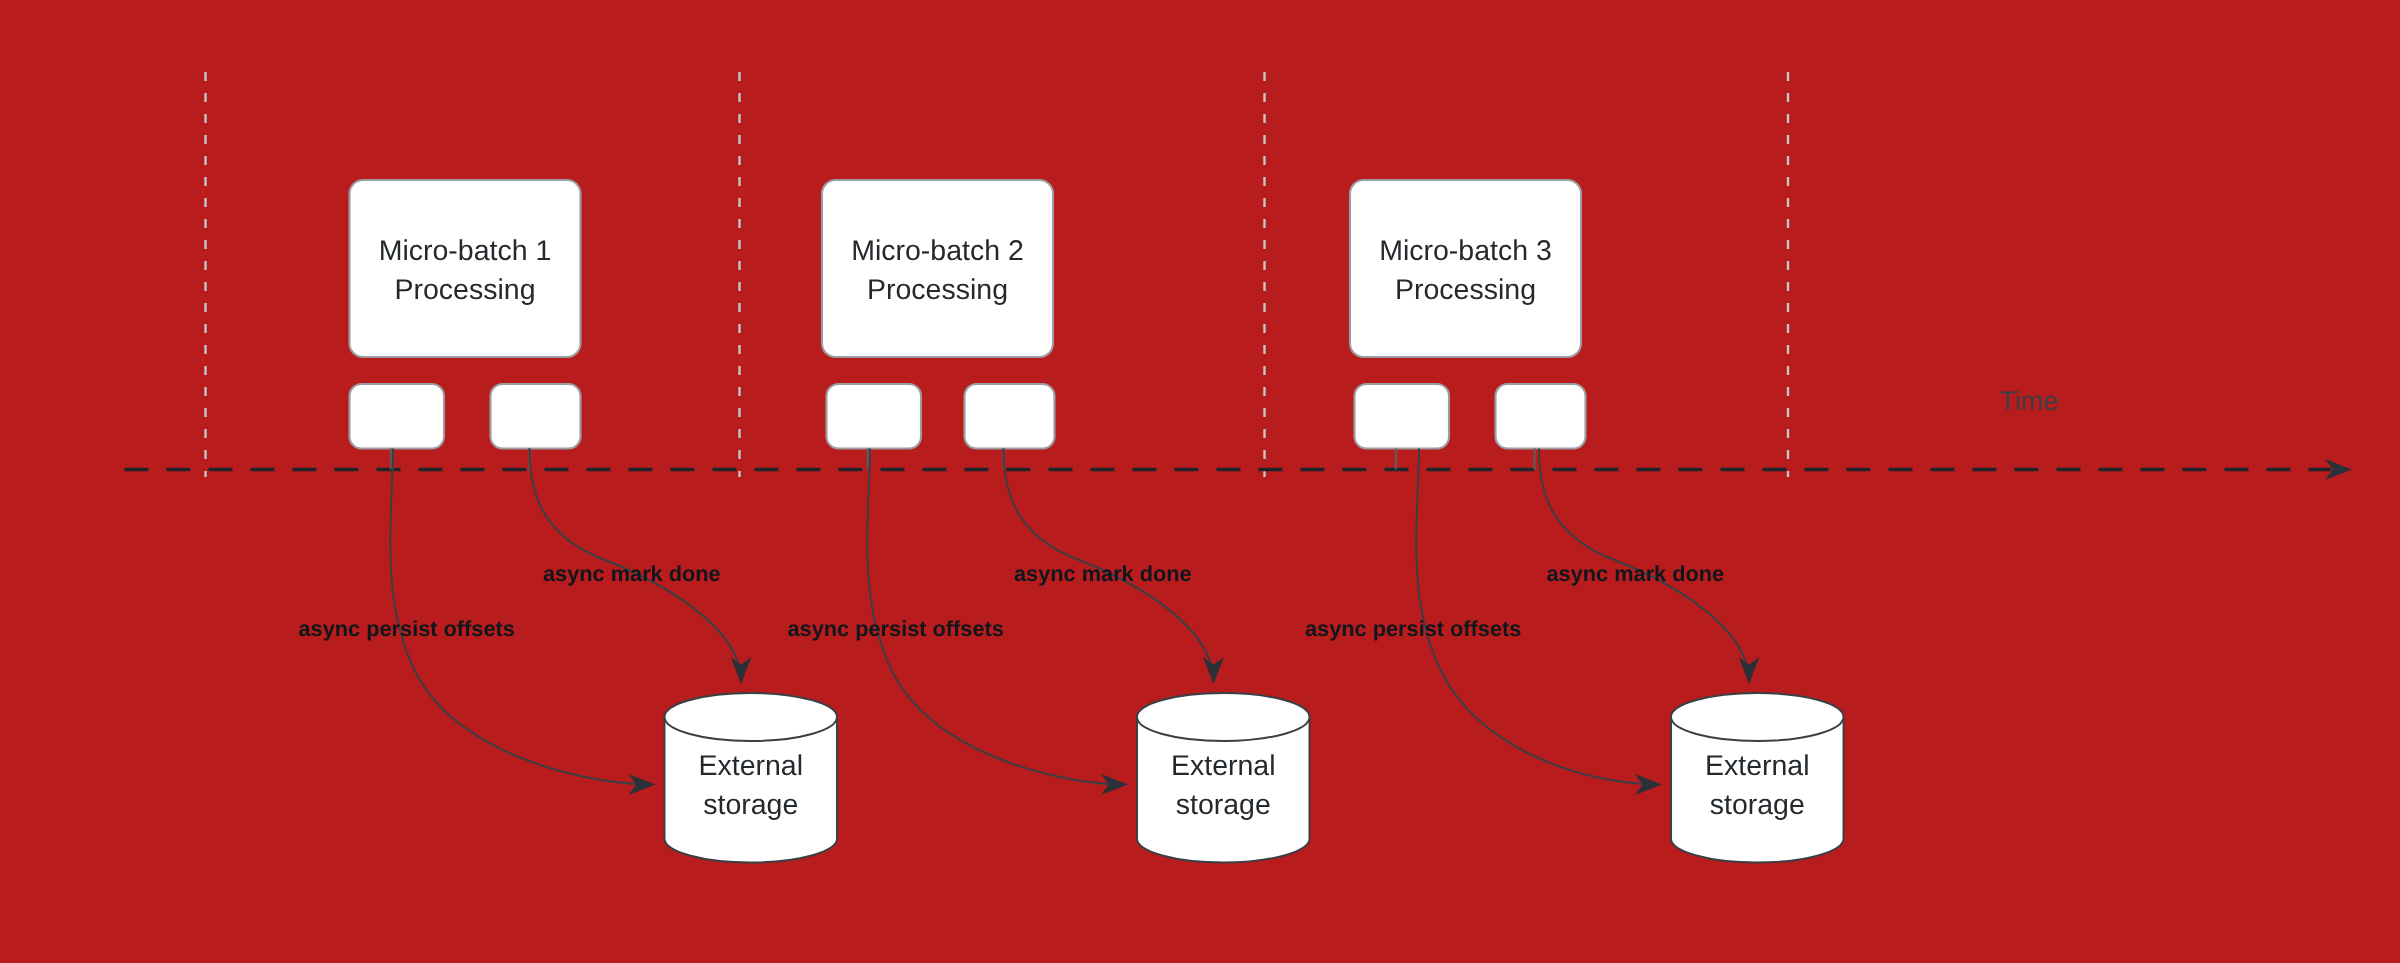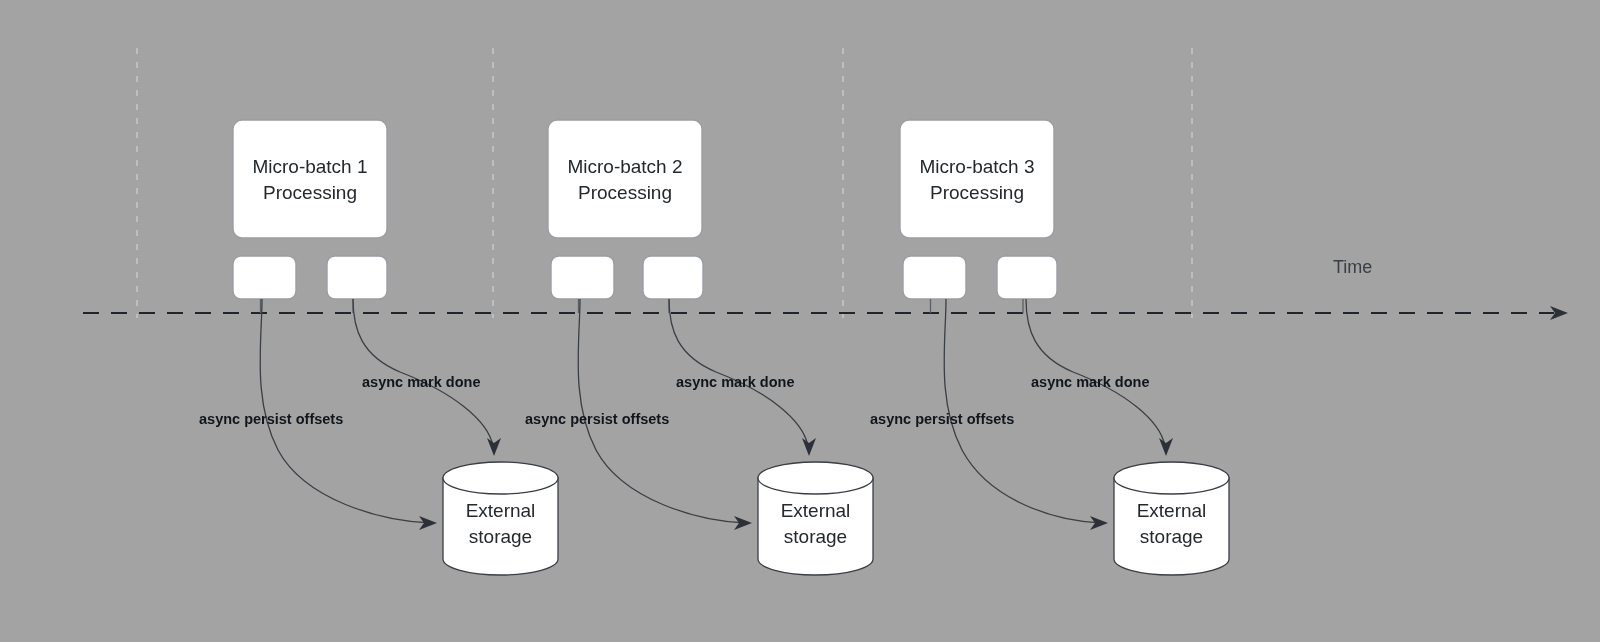--- a/index.html
+++ b/index.html
@@ -4,21 +4,21 @@
 <style>
   html, body {
     margin: 0;
     padding: 0;
     background: #ffffff;
   }
   #canvas {
     position: relative;
     width: 1600px;
     height: 642px;
-    background: #a3a3a3;
+    background: #b91c1c;
     font-family: "Liberation Sans", sans-serif;
     overflow: hidden;
   }
   #diagram-svg {
     position: absolute;
     top: 0;
     left: 0;
     width: 1600px;
     height: 642px;
   }

